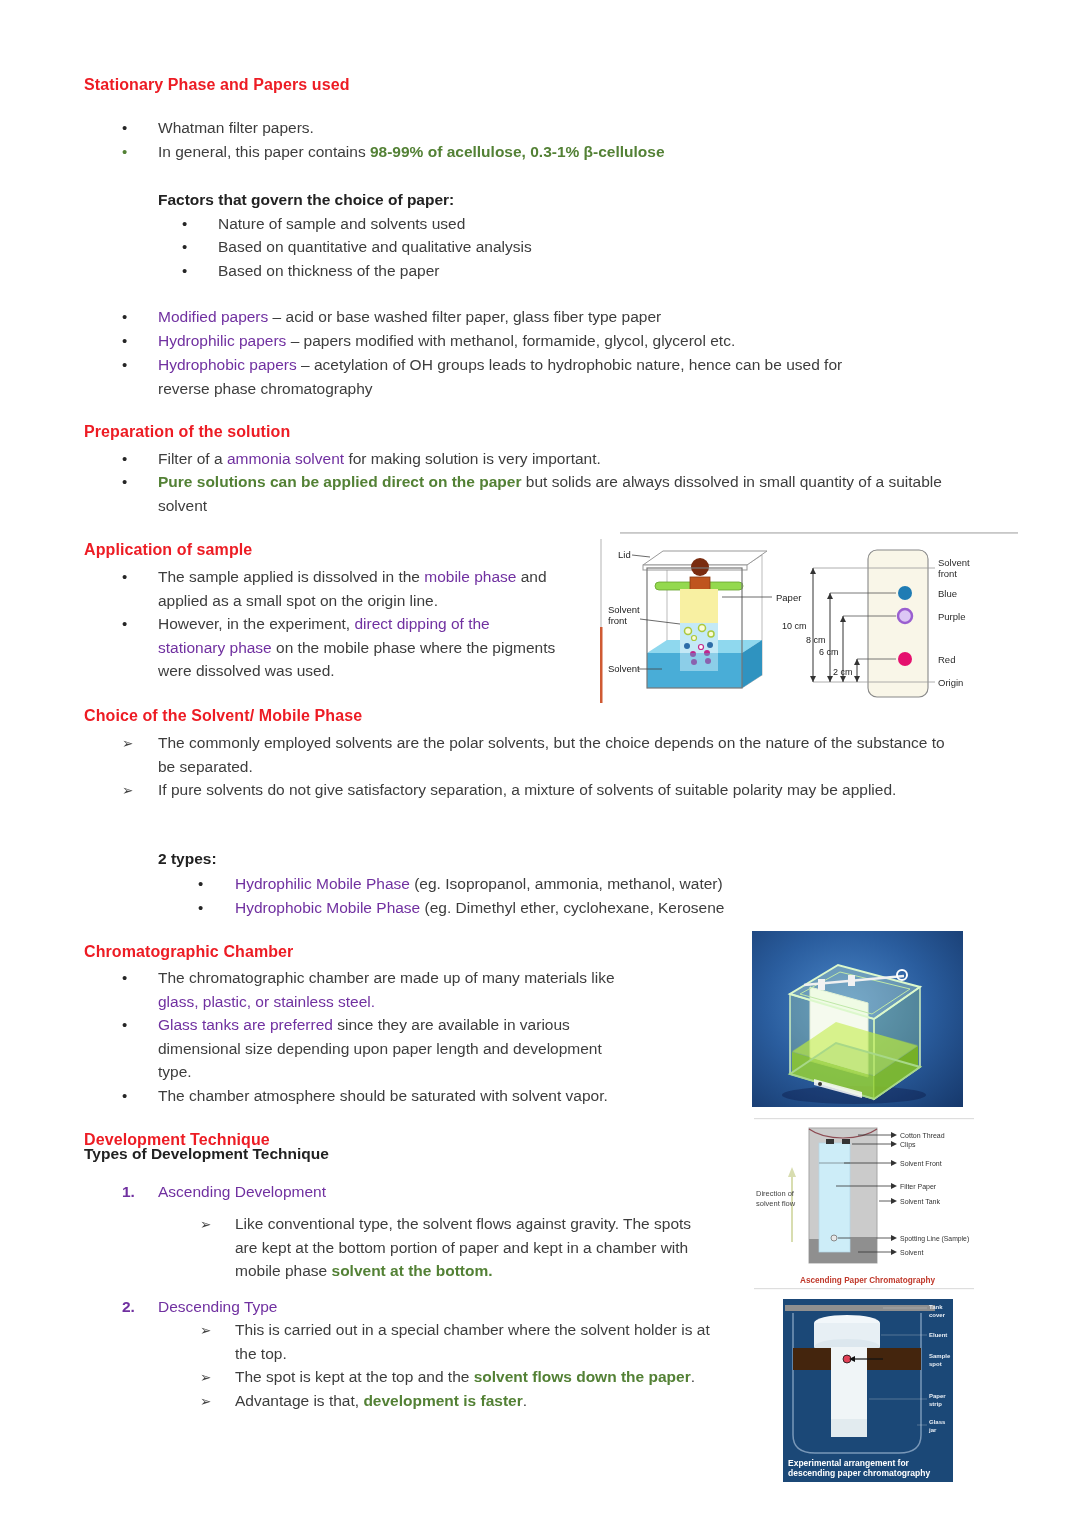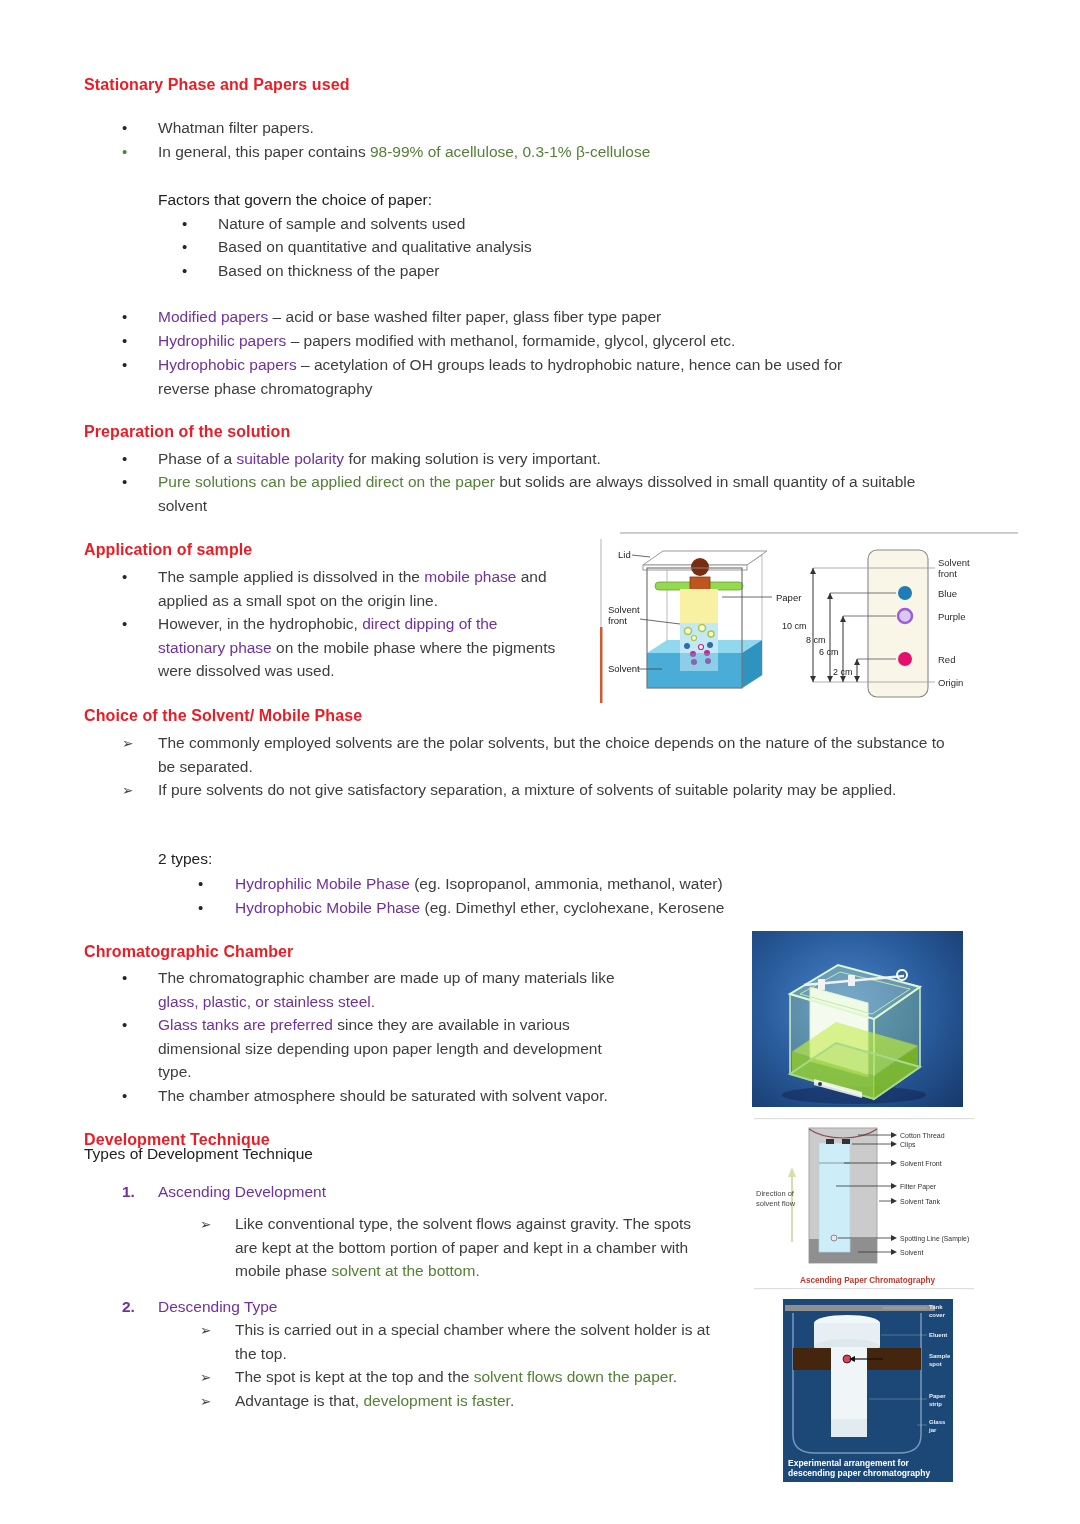--- a/index.html
+++ b/index.html
@@ -1,31 +1,31 @@
 <!DOCTYPE html>
 <html><head>
 <meta charset="utf-8">
 <style>
   *{margin:0;padding:0;box-sizing:border-box}
   html,body{background:#ffffff}
   .page{position:relative;width:1080px;height:1524px;background:#ffffff;overflow:hidden;
         font-family:"Liberation Sans","DejaVu Sans",sans-serif;color:#3d3d3d}
   .abs{position:absolute}
   .h{font-weight:bold;font-size:16px;color:#ed1c24;letter-spacing:.1px}
-  .bt{font-weight:normal;font-size:15.8px;color:#222}
+  .bt{font-weight:bold;font-size:15.8px;color:#222}
   .t{font-size:15.5px;line-height:23.6px}
   .row{display:flex;align-items:flex-start}
   .blt{flex:0 0 36px;font-size:15px;color:#262626}
   .blt.g{color:#538135}
   .blt2{flex:0 0 37px;font-size:15px;color:#262626}
   .arw{flex:0 0 36px;font-size:13.5px;color:#404040;padding-top:1px}
   .arw2{flex:0 0 35px;font-size:13.5px;color:#404040;padding-top:1px}
   .num{flex:0 0 36px;color:#7030a0;font-weight:bold}
   .pu{color:#7030a0;font-weight:normal}
-  .gr{color:#538135;font-weight:normal}
+  .gr{color:#538135;font-weight:bold}
   .tx{flex:1 1 auto}
   .fig{position:absolute}
   svg text{font-family:"Liberation Sans","DejaVu Sans",sans-serif}
   .fig2bg{background:radial-gradient(ellipse at 45% 42%, #4a86c8 0%, #2a5d9e 50%, #16386b 100%)}
 </style>
 </head>
 <body>
 
 <div class="page">
 
@@ -63,35 +63,35 @@
     <div class="tx"><span class="pu">Hydrophilic papers</span><span> – papers modified with methanol, formamide, glycol, glycerol etc.</span></div>
   </div>
   <div class="abs row t" style="left:122px;top:353px;width:776px">
     <span class="blt">•</span>
     <div class="tx" style="max-width:740px"><span class="pu">Hydrophobic papers</span><span> – acetylation of OH groups leads to hydrophobic nature, hence can be used for reverse phase chromatography</span></div>
   </div>
 
   <div class="abs h" style="left:84px;top:423px">Preparation of the solution</div>
   <div class="abs row t" style="left:122px;top:447px;width:860px">
     <span class="blt">•</span>
-    <div class="tx"><span>Phase of a </span><span class="pu">suitable polarity</span><span> for making solution is very important.</span></div>
+    <div class="tx"><span>Filter of a </span><span class="pu">ammonia solvent</span><span> for making solution is very important.</span></div>
   </div>
   <div class="abs row t" style="left:122px;top:470px;width:836px">
     <span class="blt">•</span>
     <div class="tx" style="max-width:800px"><span class="gr">Pure solutions can be applied direct on the paper</span><span> but solids are always dissolved in small quantity of a suitable solvent</span></div>
   </div>
 
   <div class="abs h" style="left:84px;top:541px">Application of sample</div>
   <div class="abs row t" style="left:122px;top:565px;width:436px">
     <span class="blt">•</span>
     <div class="tx" style="max-width:400px"><span>The sample applied is dissolved in the </span><span class="pu">mobile phase</span><span> and applied as a small spot on the origin line.</span></div>
   </div>
   <div class="abs row t" style="left:122px;top:612px;width:436px">
     <span class="blt">•</span>
-    <div class="tx" style="max-width:400px"><span>However, in the hydrophobic, </span><span class="pu">direct dipping of the stationary phase</span><span> on the mobile phase where the pigments were dissolved was used.</span></div>
+    <div class="tx" style="max-width:400px"><span>However, in the experiment, </span><span class="pu">direct dipping of the stationary phase</span><span> on the mobile phase where the pigments were dissolved was used.</span></div>
   </div>
 
   <div class="fig" style="left:600px;top:531px;width:425px;height:176px">
     <svg width="425" height="176" viewBox="0 0 425 176">
       <rect x="20" y="1" width="398" height="1.8" fill="#c8c8c8"></rect>
       <rect x="0" y="8" width="2" height="88" fill="#d9d9d9"></rect>
       <rect x="0" y="96" width="2.5" height="76" fill="#cf5a33"></rect>
 
       <rect x="67" y="24" width="95" height="120" fill="none" stroke="#bbbbbb" stroke-width="1"></rect>
       <line x1="47" y1="37" x2="67" y2="24" stroke="#bbbbbb"></line>

